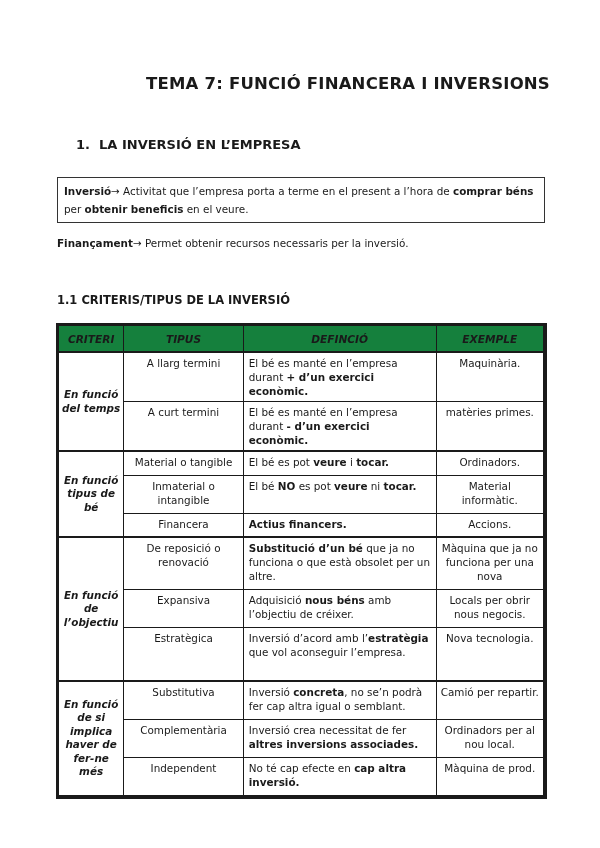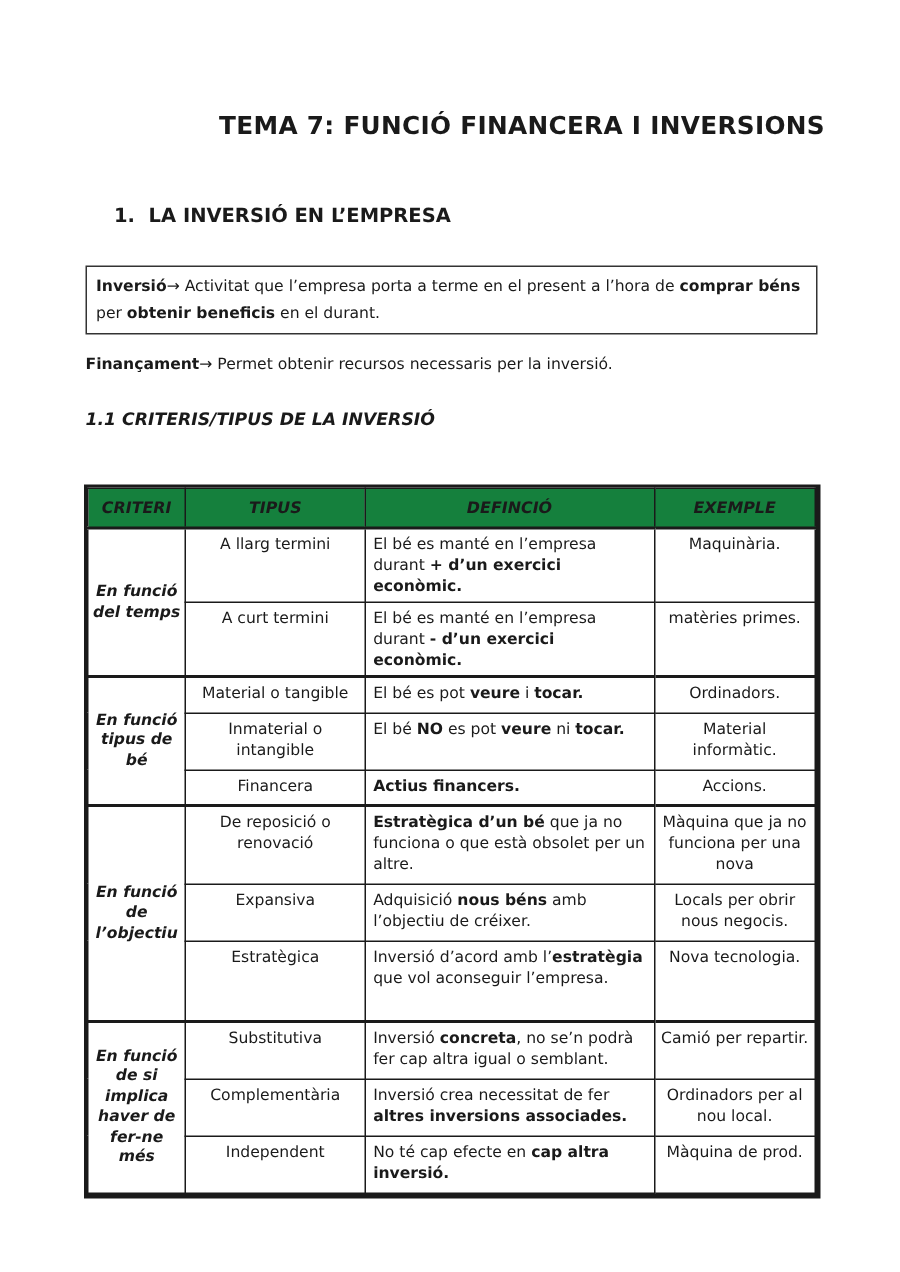--- a/index.html
+++ b/index.html
@@ -18,22 +18,22 @@
   .def-box {
     position: absolute; left: 57px; top: 177px; width: 474px;
     border: 1.3px solid #333; padding: 4px 6px 4px 6px;
     font-size: 10.4px; line-height: 18px;
   }
   .fin-line {
     position: absolute; left: 57px; top: 235px;
     font-size: 10.4px; line-height: 16px;
   }
   .sub-title {
-    position: absolute; left: 57px; top: 272px;
-    font-weight: bold; font-size: 11.5px; font-style: italic;
+    position: absolute; left: 57px; top: 293px;
+    font-weight: bold; font-size: 11.5px;
   }
   b { font-weight: bold; }
   .wrap {
     position: absolute; left: 56px; top: 323px; width: 486px;
     border: 2px solid #1a1a1a; border-right-width: 3px; border-bottom-width: 3px;
   }
   table {
     width: 100%; border-collapse: collapse; table-layout: fixed;
     font-size: 10.4px; line-height: 14px;
   }
@@ -57,21 +57,21 @@
 <body>
 
 <div class="page-title">TEMA 7: FUNCIÓ FINANCERA I INVERSIONS</div>
 
 <div class="section-title">
   <span>1.</span>&nbsp;
   <span>LA INVERSIÓ EN L’EMPRESA</span>
 </div>
 
 <div class="def-box">
-  <b>Inversió</b><span>→</span><span> Activitat que l’empresa porta a terme en el present a l’hora de </span><b>comprar béns</b><span> per </span><b>obtenir beneficis</b><span> en el durant.</span>
+  <b>Inversió</b><span>→</span><span> Activitat que l’empresa porta a terme en el present a l’hora de </span><b>comprar béns</b><span> per </span><b>obtenir beneficis</b><span> en el veure.</span>
 </div>
 
 <div class="fin-line">
   <b>Finançament</b><span>→</span><span> Permet obtenir recursos necessaris per la inversió.</span>
 </div>
 
 <div class="sub-title">1.1 CRITERIS/TIPUS DE LA INVERSIÓ</div>
 
 <div class="wrap">
 <table>
@@ -116,21 +116,21 @@
     </tr>
     <tr style="height:24px">
       <td class="tip">Financera</td>
       <td class="defi"><b>Actius financers.</b></td>
       <td class="ex">Accions.</td>
     </tr>
 
     <tr class="group-start" style="height:52px">
       <td class="crit" rowspan="3">En funció de l’objectiu</td>
       <td class="tip">De reposició o renovació</td>
-      <td class="defi"><b>Estratègica d’un bé</b><span> que ja no funciona o que està obsolet per un altre.</span></td>
+      <td class="defi"><b>Substitució d’un bé</b><span> que ja no funciona o que està obsolet per un altre.</span></td>
       <td class="ex">Màquina que ja no funciona per una nova</td>
     </tr>
     <tr style="height:38px">
       <td class="tip">Expansiva</td>
       <td class="defi"><span>Adquisició </span><b>nous béns</b><span> amb l’objectiu de créixer.</span></td>
       <td class="ex">Locals per obrir nous negocis.</td>
     </tr>
     <tr style="height:54px">
       <td class="tip">Estratègica</td>
       <td class="defi"><span>Inversió d’acord amb l’</span><b>estratègia</b><span> que vol aconseguir l’empresa.</span></td>

